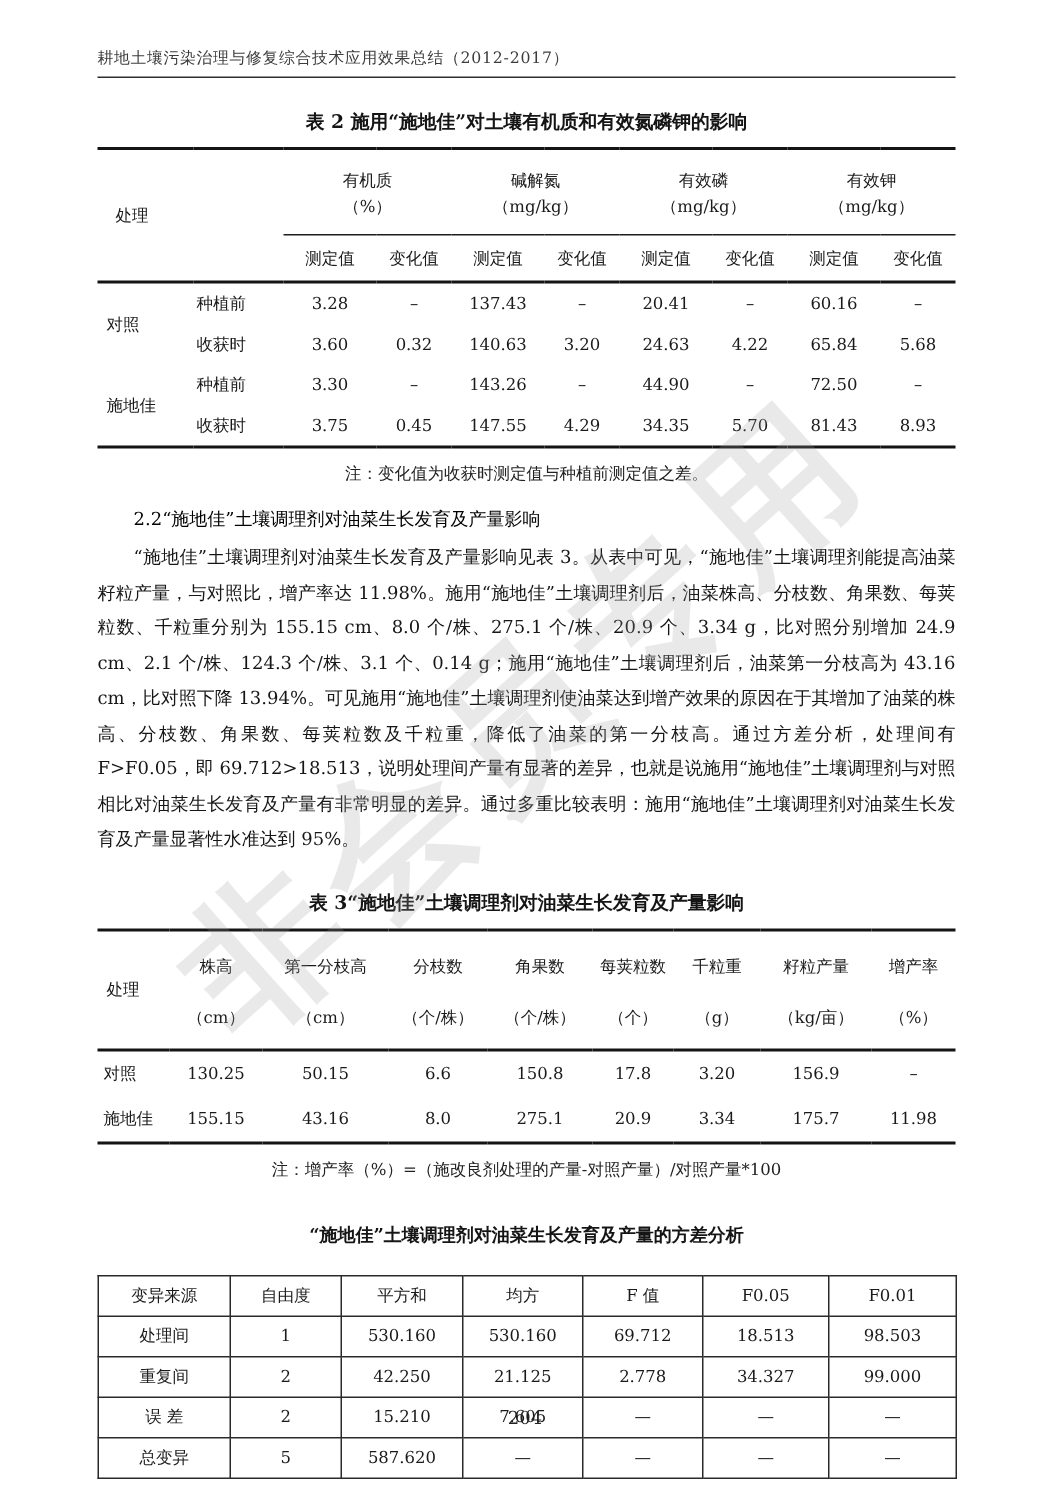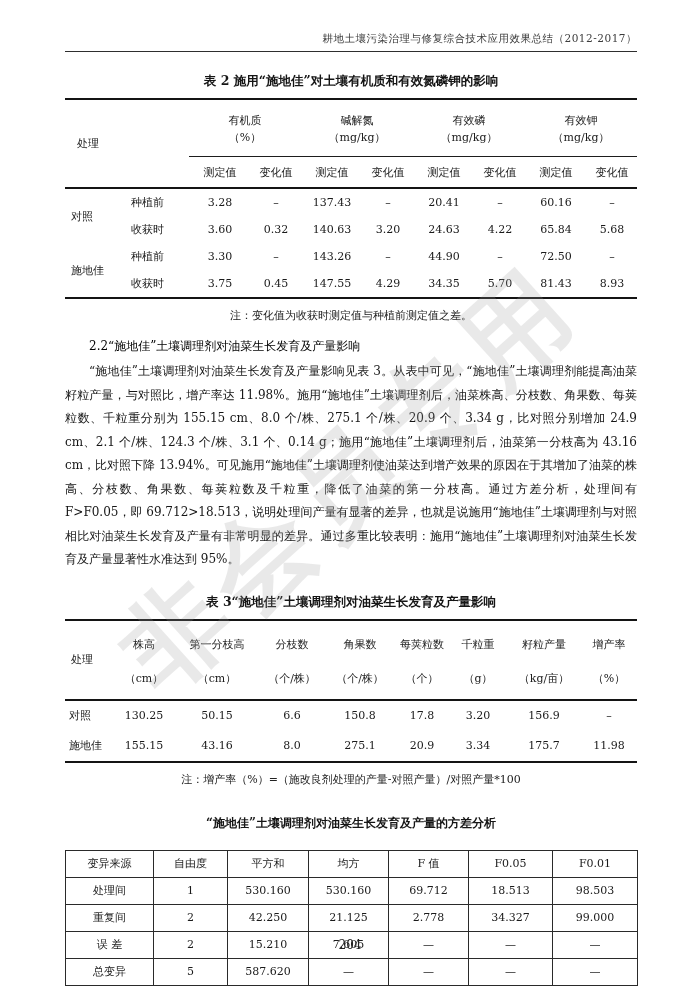--- a/index.html
+++ b/index.html
@@ -5,21 +5,21 @@
   html,body { margin:0; padding:0; background:#ffffff; }
   .page {
     position:relative; width:700px; height:990px; background:#fff;
     font-family:"DejaVu Serif","Liberation Serif",serif; color:#1e1e1e;
     overflow:hidden;
   }
   .content { position:absolute; left:65px; top:0; width:572px; }
 
   
   .running-head {
-    margin-top:32px; text-align:right; font-size:10.5px; color:#3c3c3c;
+    margin-top:32px; text-align:left; font-size:10.5px; color:#3c3c3c;
     letter-spacing:0.5px; border-bottom:1.5px solid #2e2e2e; padding-bottom:5px;
   }
 
   .tbl-title { text-align:center; font-weight:bold; font-size:12.5px; color:#151515; }
   .t2-title { margin-top:21px; }
   .t3-title { margin-top:22px; }
   .anova-title { margin-top:28px; font-size:12px; }
 
   
   table.open {

